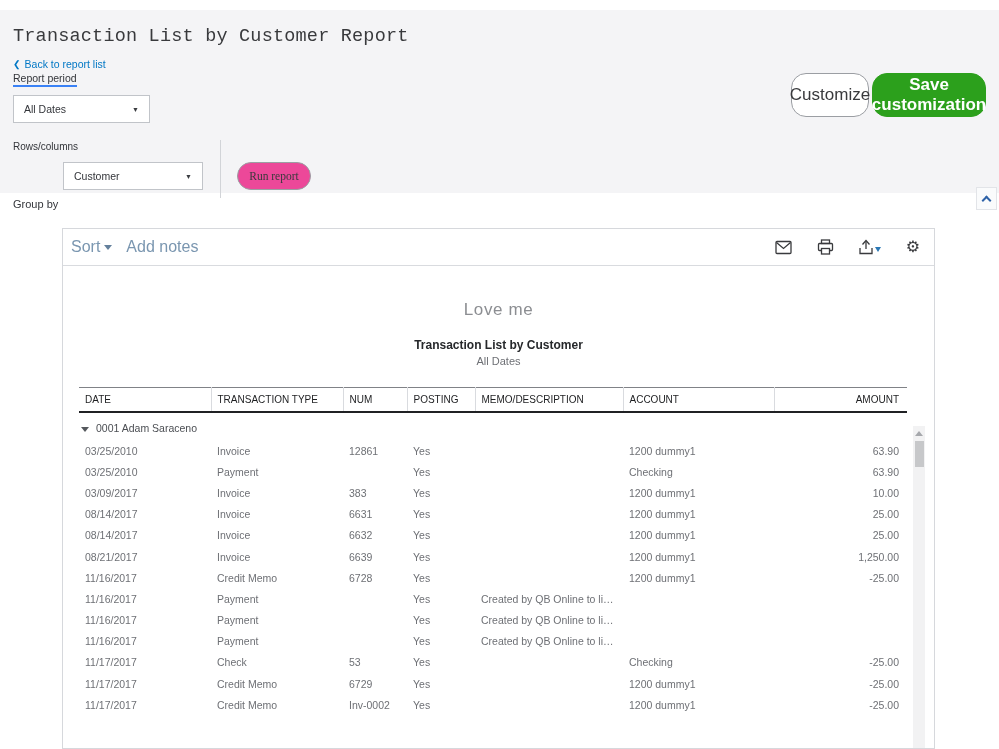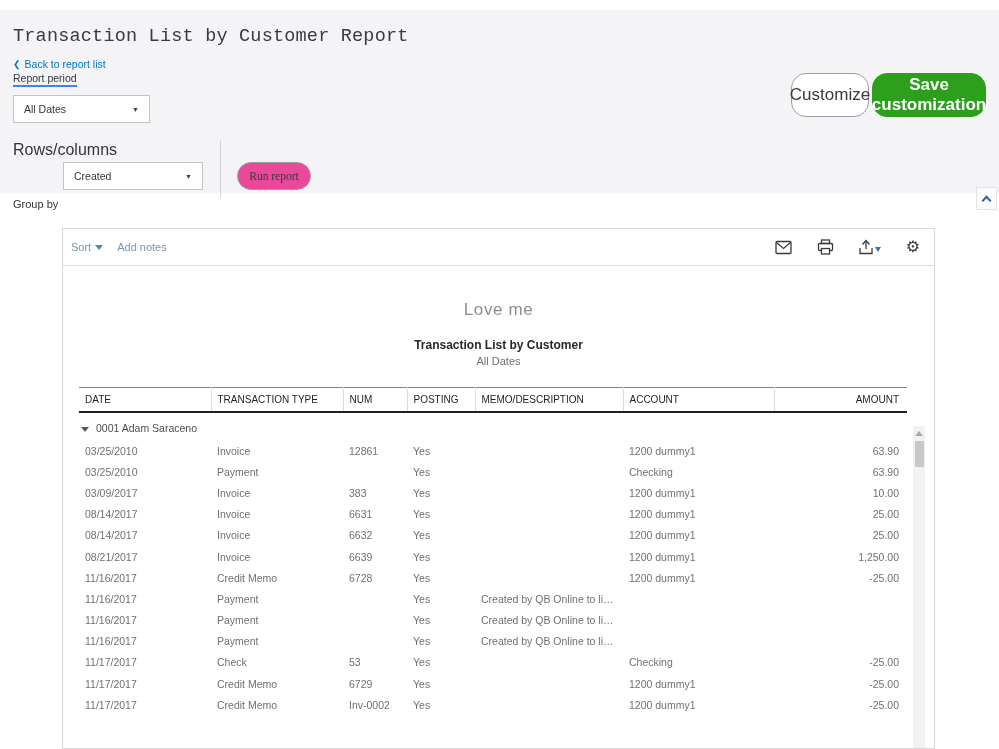--- a/index.html
+++ b/index.html
@@ -27,38 +27,38 @@
   .period-select { left:13px; top:85px; width:137px; height:28px; }
   .groupby-select { left:63px; top:152px; width:140px; height:28px; }
 
   .pill-btn { position:absolute; height:44px; border-radius:15px; font-size:17px;
     display:flex; align-items:center; justify-content:center; cursor:pointer; }
   .customize-btn { right:130px; top:63px; width:78px; background:#fff;
     border:1px solid #9b9ea3; color:#393a3d; }
   .save-btn { right:13px; top:63px; width:114px; background:#2ca01c; border:1px solid #2ca01c;
     color:#fff; font-weight:bold; }
 
-  .rows-cols-label { position:absolute; left:13px; top:131px; font-size:16px; color:#33353a; }
+  .rows-cols-label { position:absolute; left:13px; top:131px; font-size:10px; color:#33353a; }
   .groupby-label { position:absolute; left:13px; top:148px; font-size:11px; color:#33353a;margin-top:40px; }
   .v-divider { position:absolute; left:220px; top:130px; width:1px; height:58px; background:#d2d4d8; }
   .run-report-btn { left:237px; top:152px; width:74px; height:28px; border-radius:14px;
     border:1px solid #9b9ea3; background:#ec4899; font-size:11.5px; color:#393a3d;font-family:Liberation Serif, serif; }
 
   .collapse-btn { position:absolute; right:2px; top:187px; width:21px; height:23px;
     background:#fafbfc; border:1px solid #e2e4e8; display:flex; align-items:center;
     justify-content:center; cursor:pointer; z-index:5; }
   .chevron-up { width:7px; height:7px; border-top:2px solid #2e62a8; border-right:2px solid #2e62a8;
     transform:rotate(-45deg); margin-top:3px; }
 
   .report-card { position:relative; margin:35px 0 0 62px; width:873px; height:521px;
     border:1px solid #d6d8dc; background:#fff; overflow:hidden; }
 
   .card-toolbar { height:37px; border-bottom:1px solid #d9dbdf; display:flex;
     align-items:center; padding:0 14px 0 8px; }
-  .tool-link { font-size:11px; color:#7a96b0; cursor:pointer; display:flex; align-items:center; }
+  .tool-link { font-size:16px; color:#7a96b0; cursor:pointer; display:flex; align-items:center; }
   .sort-caret { width:0; height:0; border-left:4px solid transparent; border-right:4px solid transparent;
     border-top:5px solid #64809c; margin-left:4px; margin-top:1px; }
   .add-notes { margin-left:14px; }
   .toolbar-icons { margin-left:auto; display:flex; align-items:center; gap:25px; }
   .tb-icon { cursor:pointer; display:flex; align-items:center; color:#393a3d; }
   .tb-icon svg { display:block; }
   .gear-glyph { font-size:16px; line-height:1; color:#393a3d; }
   .export-caret { width:0; height:0; border-left:3.5px solid transparent;
     border-right:3.5px solid transparent; border-top:5px solid #2b78b5; margin-left:2px; margin-top:5px; }
 
@@ -105,21 +105,21 @@
     <span class="select-caret">▼</span>
   </div>
 
   <button class="pill-btn customize-btn">Customize</button>
   <button class="pill-btn save-btn">Save customization</button>
 
   <div class="rows-cols-label">Rows/columns</div>
   <div class="groupby-label">Group by</div>
 
   <div class="select-box groupby-select">
-    <span>Created</span>
+    <span>Customer</span>
     <span class="select-caret">▼</span>
   </div>
 
   <div class="v-divider"></div>
 
   <button class="pill-btn run-report-btn">Run report</button>
 </div>
 
 <div class="collapse-btn">
   <span class="chevron-up"></span>

